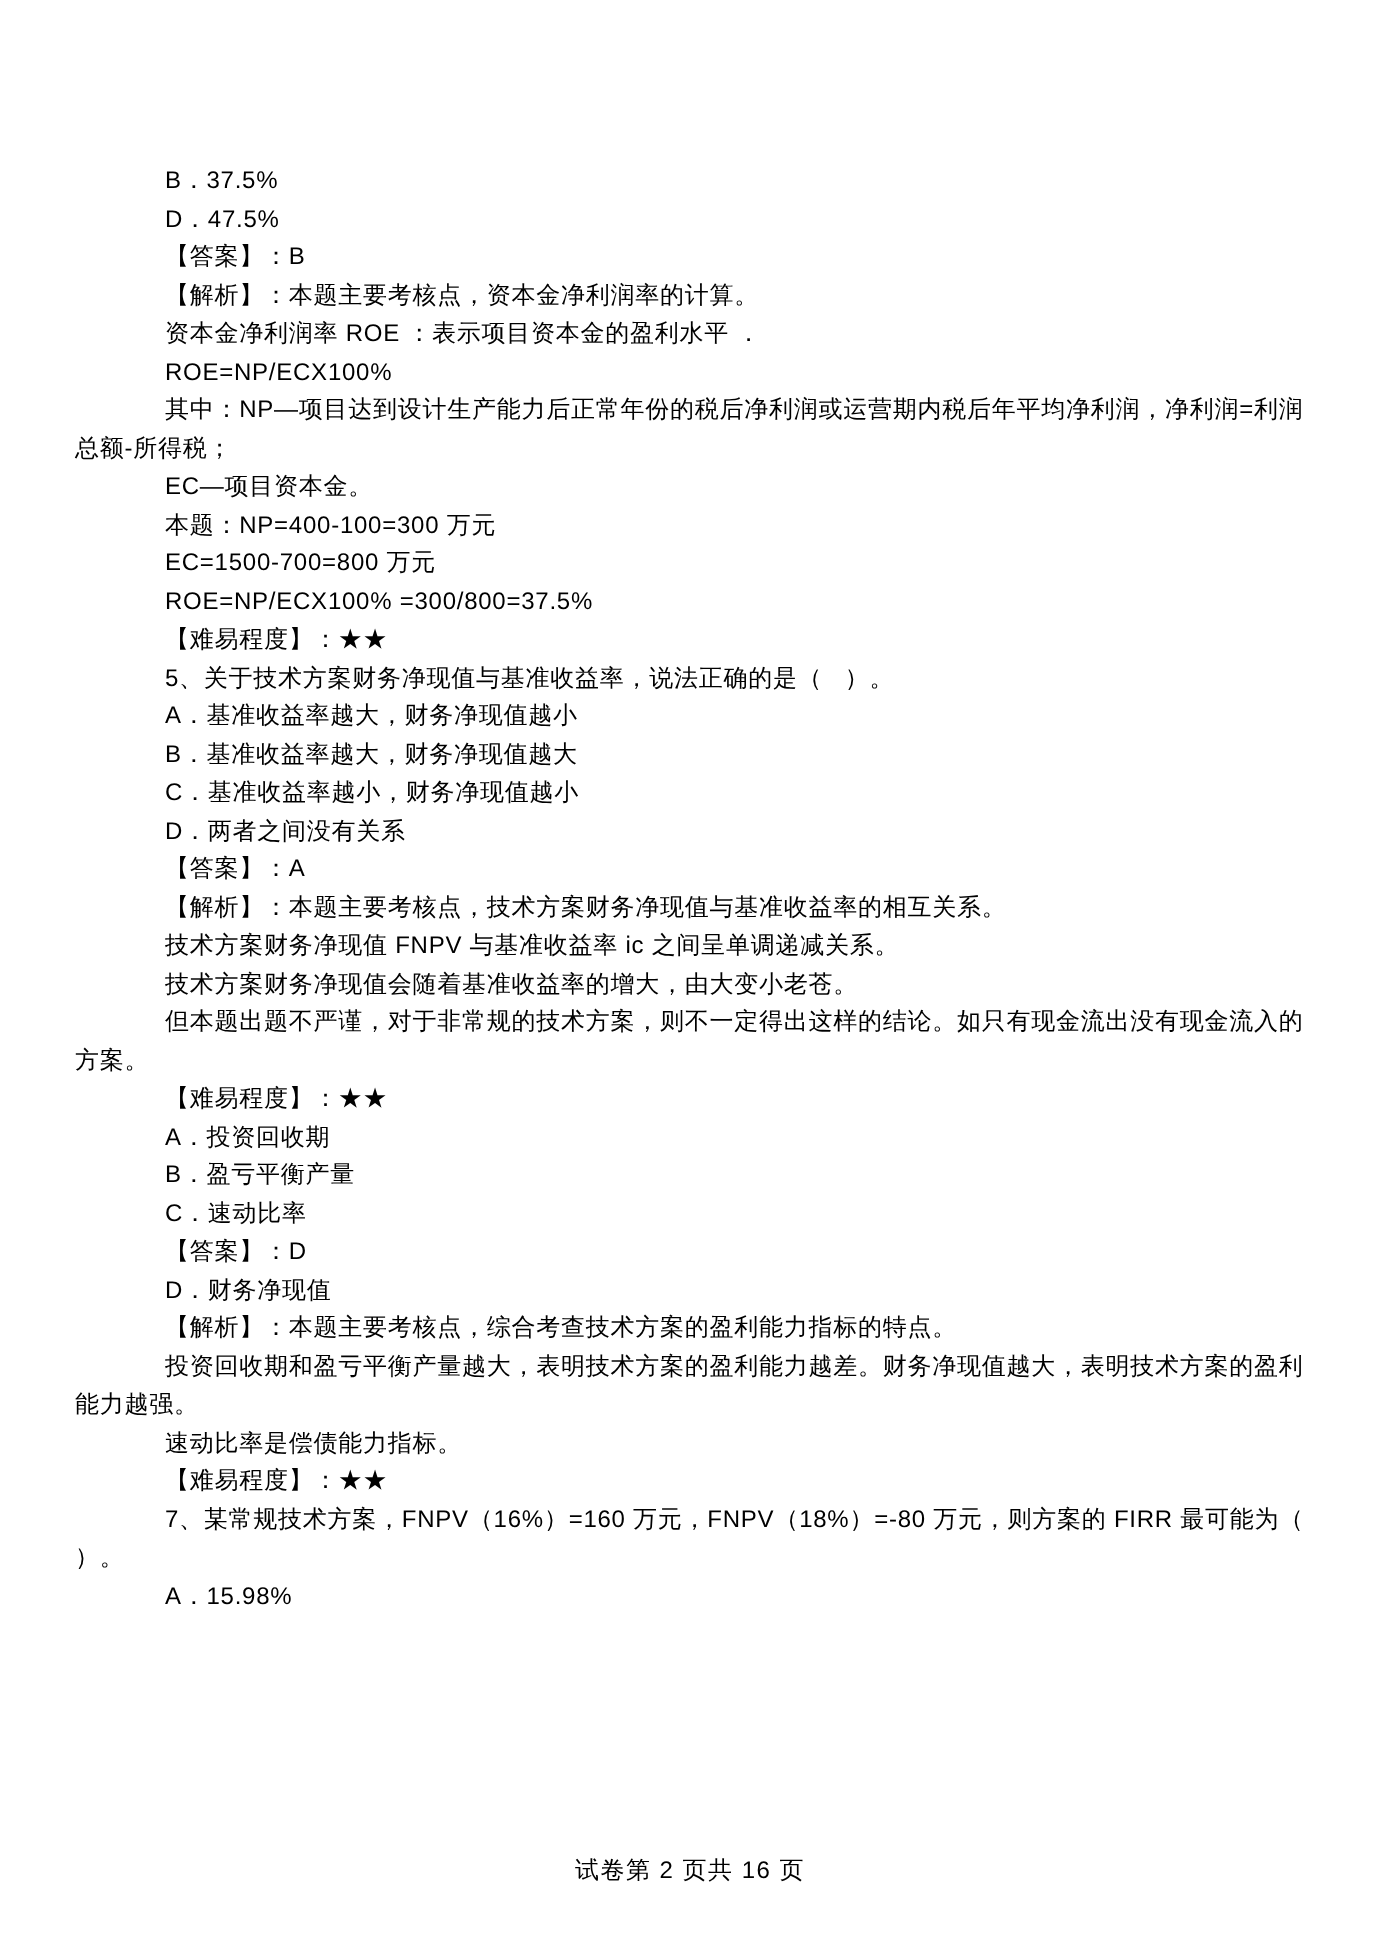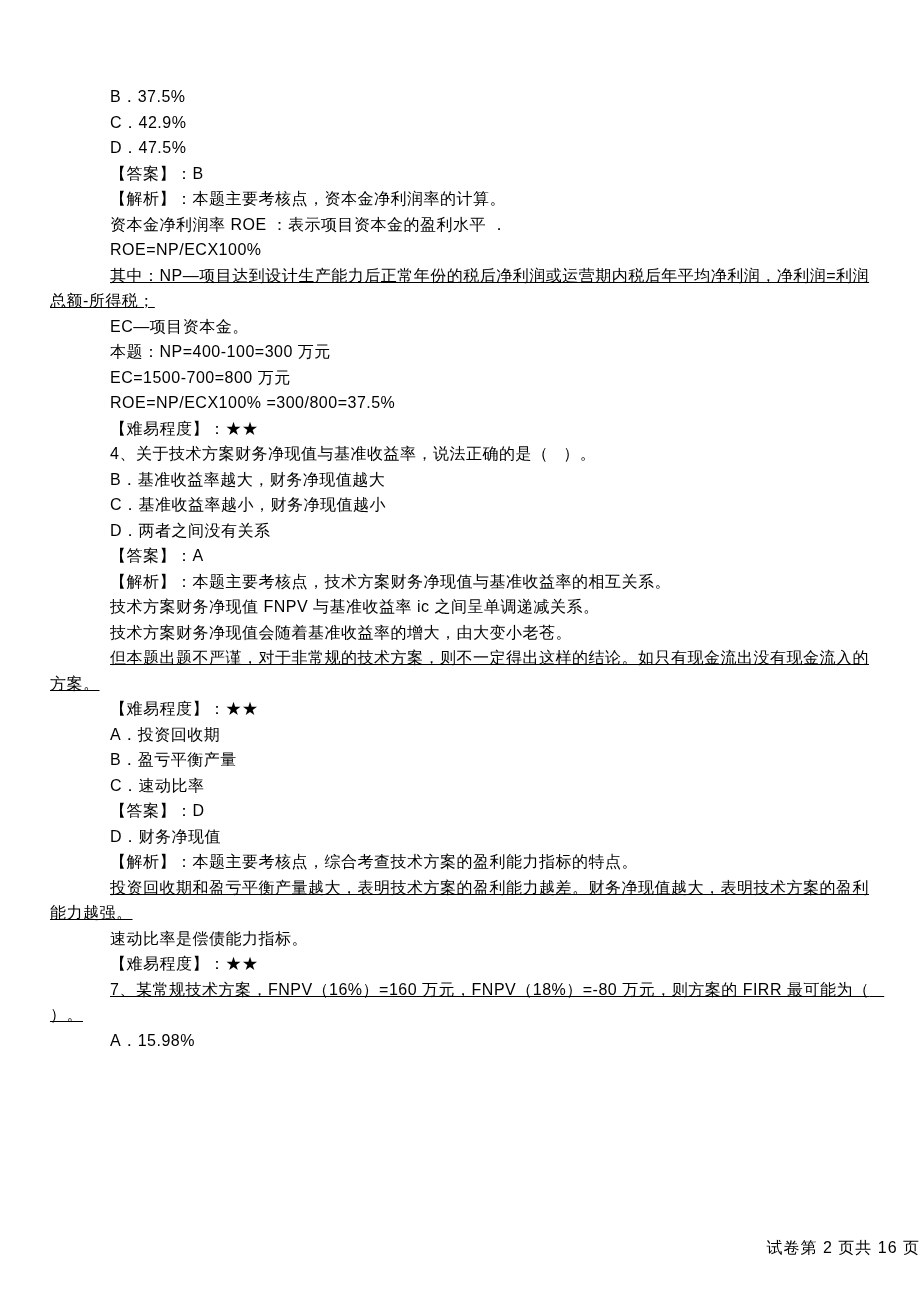--- a/index.html
+++ b/index.html
@@ -6,66 +6,65 @@
   body {
     margin: 0;
     padding: 0;
     background: #fff;
     font-family: "SimSun", "宋体", "Microsoft YaHei", sans-serif;
   }
   .page {
     width: 920px;
     height: 1302px;
     box-sizing: border-box;
-    padding: 84px 50px 40px 50px;
+    padding: 108px 50px 40px 50px;
     position: relative;
     color: #000;
     font-size: 16px;
     line-height: 25.5px;
     letter-spacing: 0.5px;
   }
   .line {
     padding-left: 60px;
     text-indent: 0;
     white-space: pre-wrap;
   }
   .line.wrap {
     padding-left: 0;
     text-indent: 60px;
-    text-decoration: underline;
   }
   .footer {
     position: absolute;
     bottom: 42px;
     left: 0;
     width: 100%;
-    text-align: right;
+    text-align: center;
     font-size: 16px;
     letter-spacing: 1px;
   }
 </style>
 </head>
 <body>
 
 <div class="page">
   <div id="content">
       <div class="line">B．37.5%</div>
-      <div class="line">C．42.9%</div>
       <div class="line">D．47.5%</div>
       <div class="line">【答案】：B</div>
       <div class="line">【解析】：本题主要考核点，资本金净利润率的计算。</div>
       <div class="line">资本金净利润率 ROE ：表示项目资本金的盈利水平 ．</div>
       <div class="line">ROE=NP/ECX100%</div>
       <div class="line wrap">其中：NP—项目达到设计生产能力后正常年份的税后净利润或运营期内税后年平均净利润，净利润=利润总额-所得税；</div>
       <div class="line">EC—项目资本金。</div>
       <div class="line">本题：NP=400-100=300 万元</div>
       <div class="line">EC=1500-700=800 万元</div>
       <div class="line">ROE=NP/ECX100% =300/800=37.5%</div>
       <div class="line">【难易程度】：★★</div>
-      <div class="line">4、关于技术方案财务净现值与基准收益率，说法正确的是（   ）。</div>
+      <div class="line">5、关于技术方案财务净现值与基准收益率，说法正确的是（   ）。</div>
+      <div class="line">A．基准收益率越大，财务净现值越小</div>
       <div class="line">B．基准收益率越大，财务净现值越大</div>
       <div class="line">C．基准收益率越小，财务净现值越小</div>
       <div class="line">D．两者之间没有关系</div>
       <div class="line">【答案】：A</div>
       <div class="line">【解析】：本题主要考核点，技术方案财务净现值与基准收益率的相互关系。</div>
       <div class="line">技术方案财务净现值 FNPV 与基准收益率 ic 之间呈单调递减关系。</div>
       <div class="line">技术方案财务净现值会随着基准收益率的增大，由大变小老苍。</div>
       <div class="line wrap">但本题出题不严谨，对于非常规的技术方案，则不一定得出这样的结论。如只有现金流出没有现金流入的方案。</div>
       <div class="line">【难易程度】：★★</div>
       <div class="line">A．投资回收期</div>

